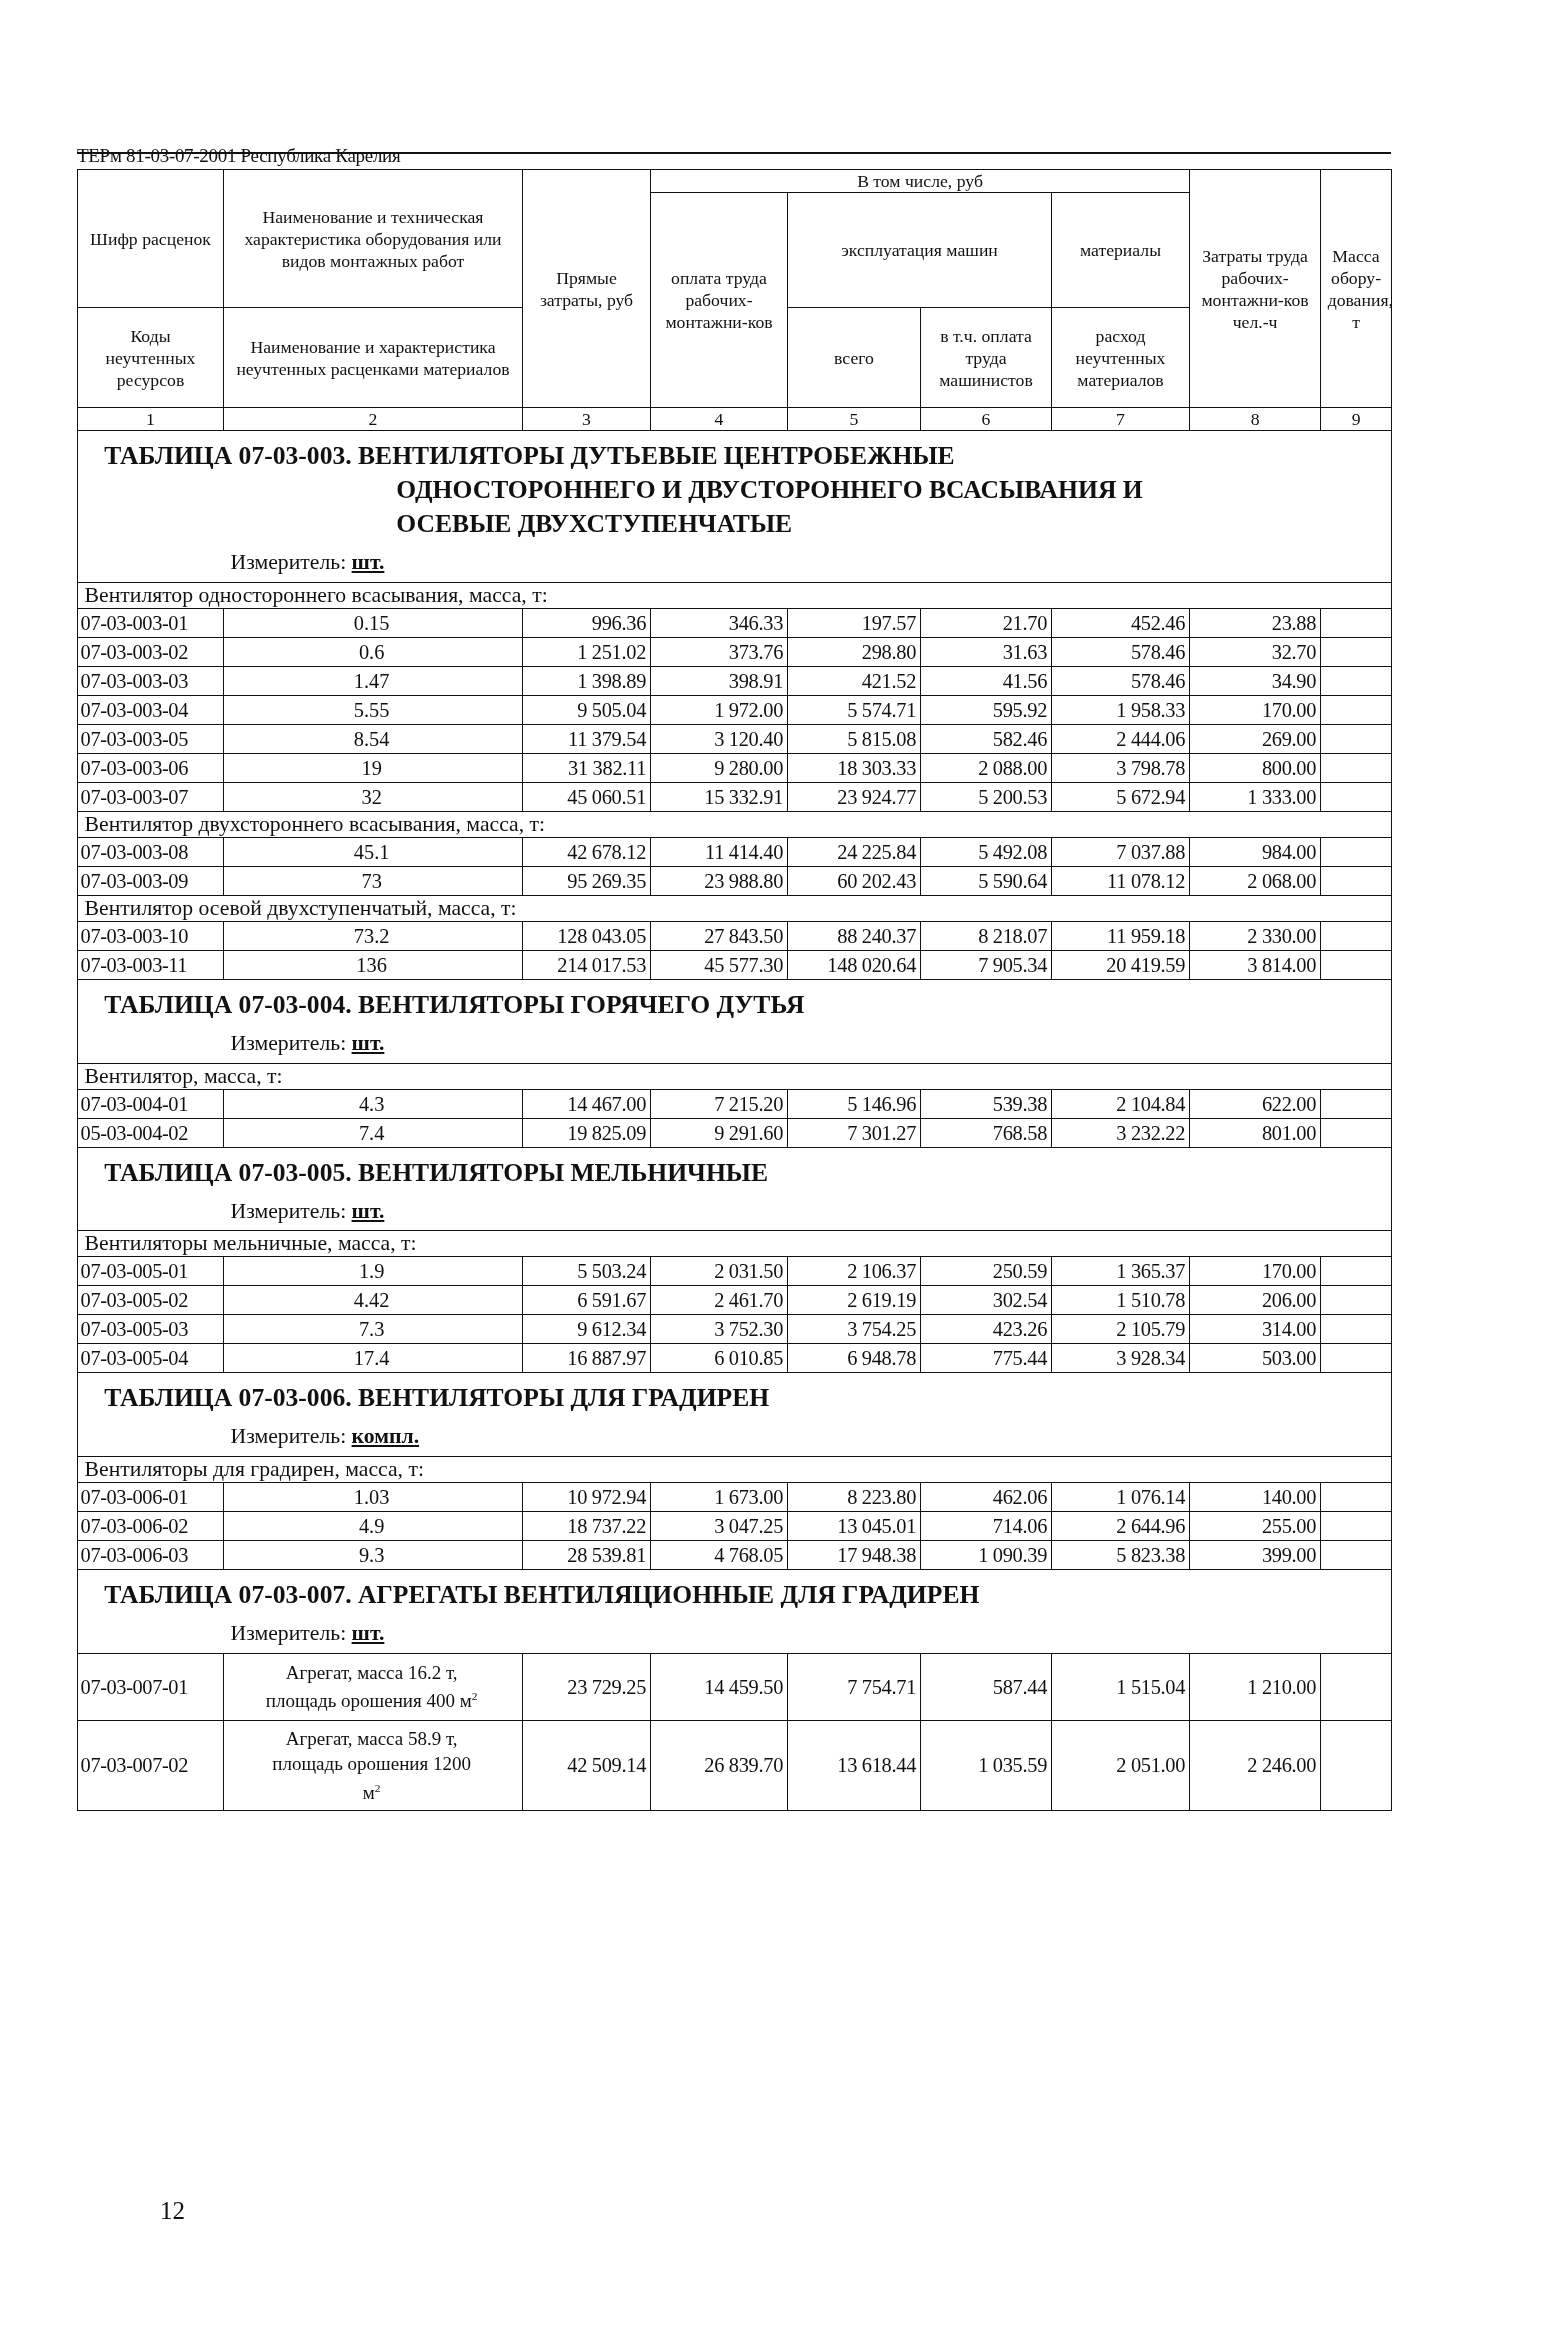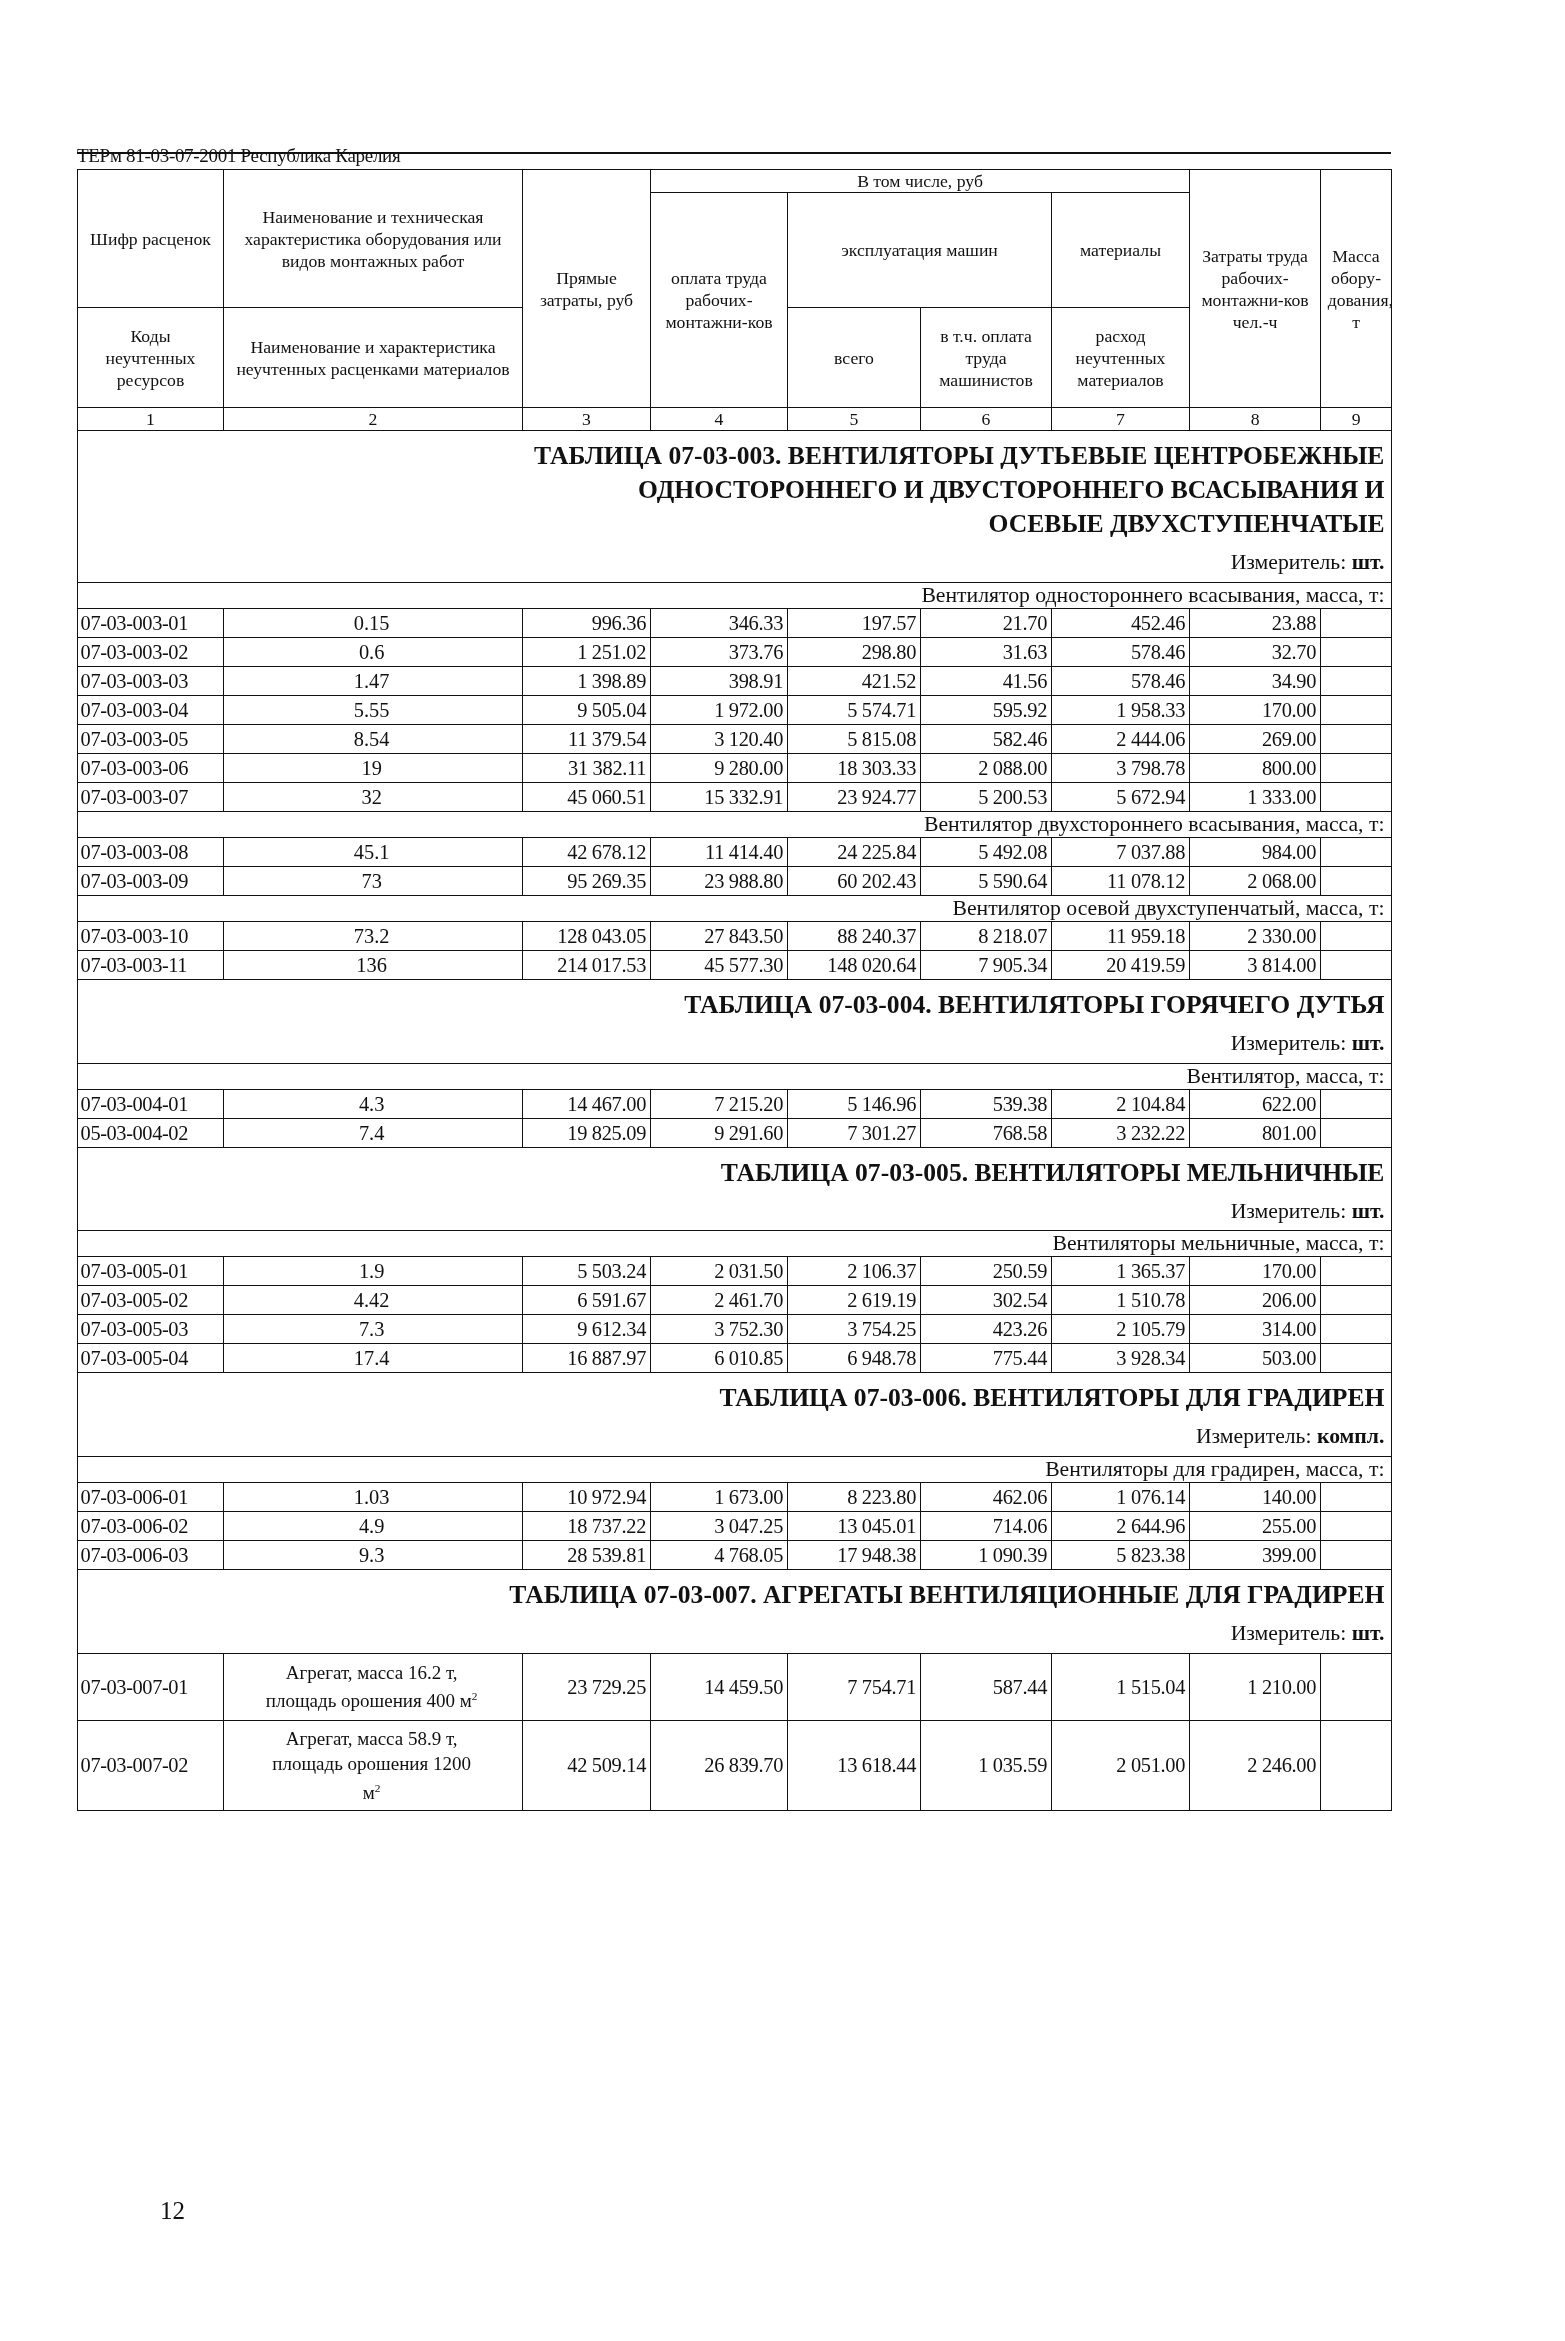--- a/index.html
+++ b/index.html
@@ -16,26 +16,26 @@
   .num-row td { font-size: 17.7px; text-align: center; height: 22px; line-height: 21px; }
   .data td { font-size: 20.4px; height: 28px; line-height: 26px; }
   .data td.code { text-align: left; padding-left: 2.6px; padding-right: 1.3px; white-space: nowrap; letter-spacing: -0.4px; }
   .data td.desc { text-align: center; padding-left: 3.9px; }
   .data td.val { text-align: right; padding-right: 3.9px; white-space: nowrap; letter-spacing: -0.3px; }
   .data.tall td { height: 66px; }
   .data.tall td.desc { font-size: 19px; line-height: 23.6px; }
   .data.taller td { height: 89px; }
   .data.taller td.desc { font-size: 19px; line-height: 25px; }
 
-  .section td { border-left: 1.6px solid #111; border-right: 1.6px solid #111; padding: 0; text-align: right; }
+  .section td { border-left: 1.6px solid #111; border-right: 1.6px solid #111; padding: 0; }
   .tbl-title { font-family: "Liberation Serif", serif; font-weight: bold; font-size: 25.6px; line-height: 34px;
                padding-left: 19.7px; padding-top: 7.9px; }
   .tbl-title .indent { display: block; padding-left: 292px; }
   .measure { font-size: 21.7px; padding-left: 146px; padding-top: 9.2px; padding-bottom: 6.6px; }
-  .measure b { font-weight: bold; }
+  .measure b { font-weight: bold; text-decoration: underline; }
   .group-label { font-size: 21.7px; font-weight: bold; padding-left: 146px; padding-top: 29px; padding-bottom: 1.3px; }
   sup { font-size: 60%; }
 </style>
 </head>
 <body>
 
 <div class="doc-header">ТЕРм 81-03-07-2001 Республика Карелия</div>
 <div class="header-rule"></div>
 
 <table class="rates">

